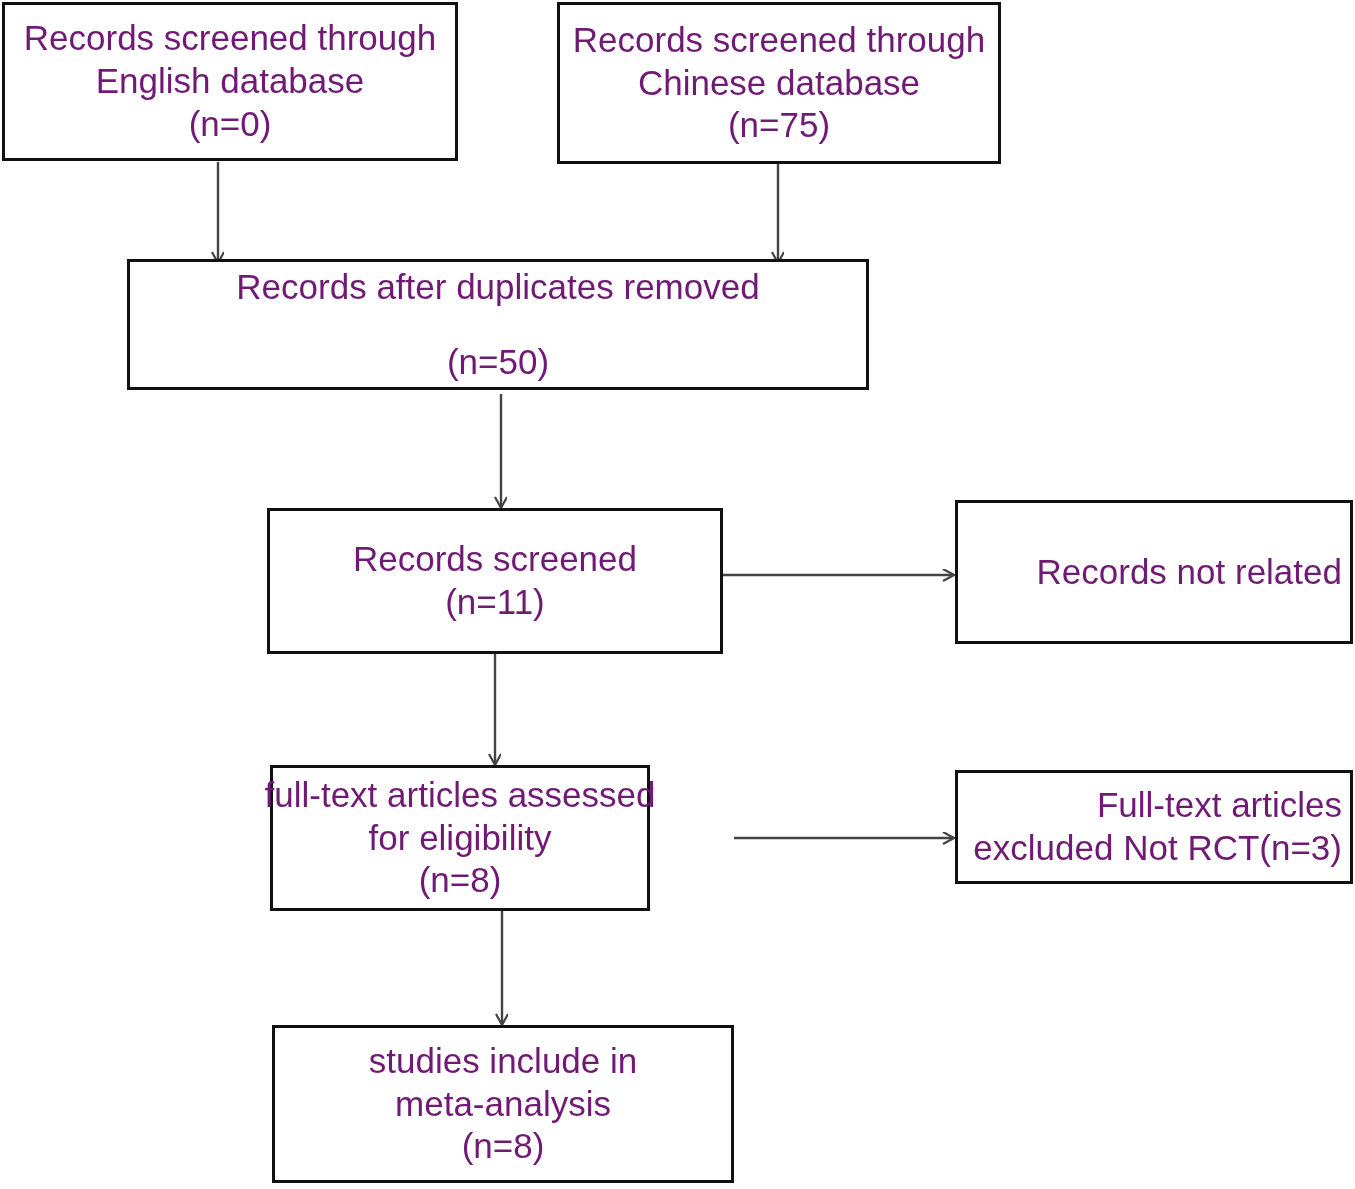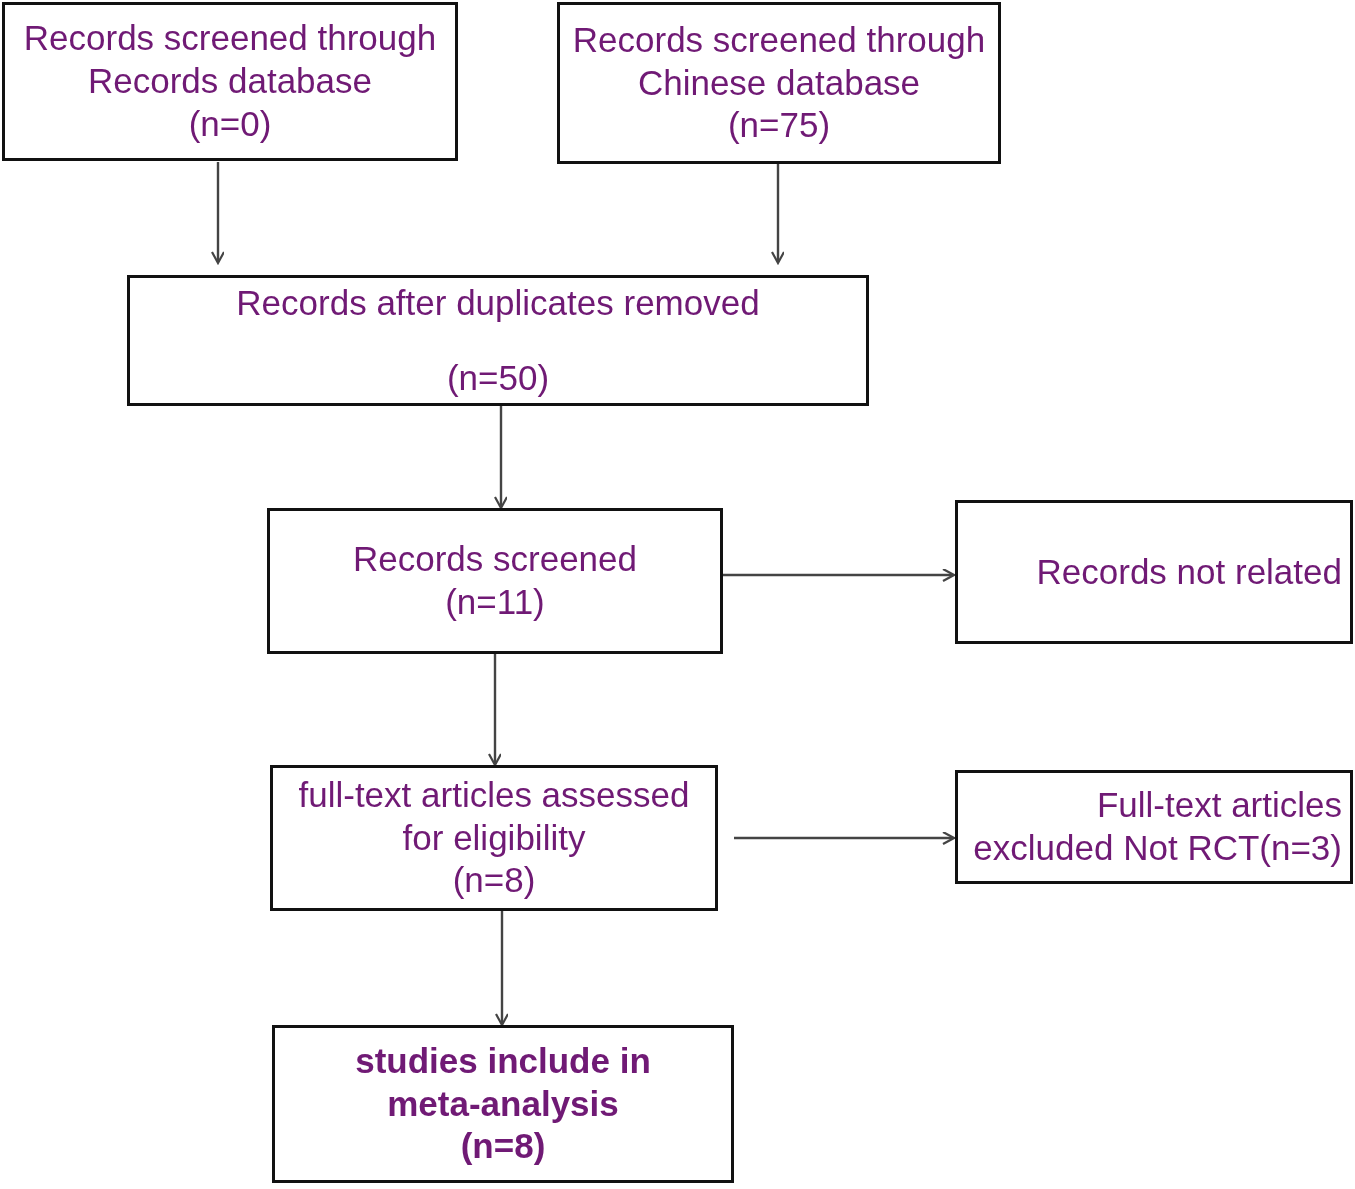--- a/index.html
+++ b/index.html
@@ -75,54 +75,54 @@
 
     <line x1="495" y1="643" x2="495" y2="764" stroke="#444444" stroke-width="2.4" marker-end="url(#ah)"></line>
 
     <line x1="734" y1="838" x2="953" y2="838" stroke="#444444" stroke-width="2.4" marker-end="url(#ah)"></line>
 
     <line x1="502" y1="911" x2="502" y2="1024" stroke="#444444" stroke-width="2.4" marker-end="url(#ah)"></line>
   </svg>
 
   <div class="node" style="left:2px; top:2px; width:456px; height:159px;">
     <span class="line">Records screened through</span>
-    <span class="line">Records database</span>
+    <span class="line">English database</span>
     <span class="line">(n=0)</span>
   </div>
 
   <div class="node" style="left:557px; top:2px; width:444px; height:162px;">
     <span class="line">Records screened through</span>
     <span class="line">Chinese database</span>
     <span class="line">(n=75)</span>
   </div>
 
-  <div class="node" style="left:127px; top:275px; width:742px; height:131px;gap:32px;">
+  <div class="node" style="left:127px; top:259px; width:742px; height:131px;gap:32px;">
     <span class="line">Records after duplicates removed</span>
     <span class="line">(n=50)</span>
   </div>
 
   <div class="node" style="left:267px; top:508px; width:456px; height:146px;">
     <span class="line">Records screened</span>
     <span class="line">(n=11)</span>
   </div>
 
   <div class="node left-align" style="left:955px; top:500px; width:398px; height:144px;">
     <span class="line">Records not related</span>
   </div>
 
-  <div class="node" style="left:270px; top:765px; width:448px; height:146px;">
+  <div class="node" style="left:270px; top:765px; width:380px; height:146px;">
     <span class="line">full-text articles assessed</span>
     <span class="line">for eligibility</span>
     <span class="line">(n=8)</span>
   </div>
 
   <div class="node left-align" style="left:955px; top:770px; width:398px; height:114px;">
     <span class="line">Full-text articles</span>
     <span class="line">excluded Not RCT(n=3)</span>
   </div>
 
-  <div class="node" style="left:272px; top:1025px; width:462px; height:158px;font-weight:bold;">
+  <div class="node" style="left:272px; top:1025px; width:462px; height:158px;">
     <span class="line">studies include in</span>
     <span class="line">meta-analysis</span>
     <span class="line">(n=8)</span>
   </div>
 
 </div>
 
 </body></html>

